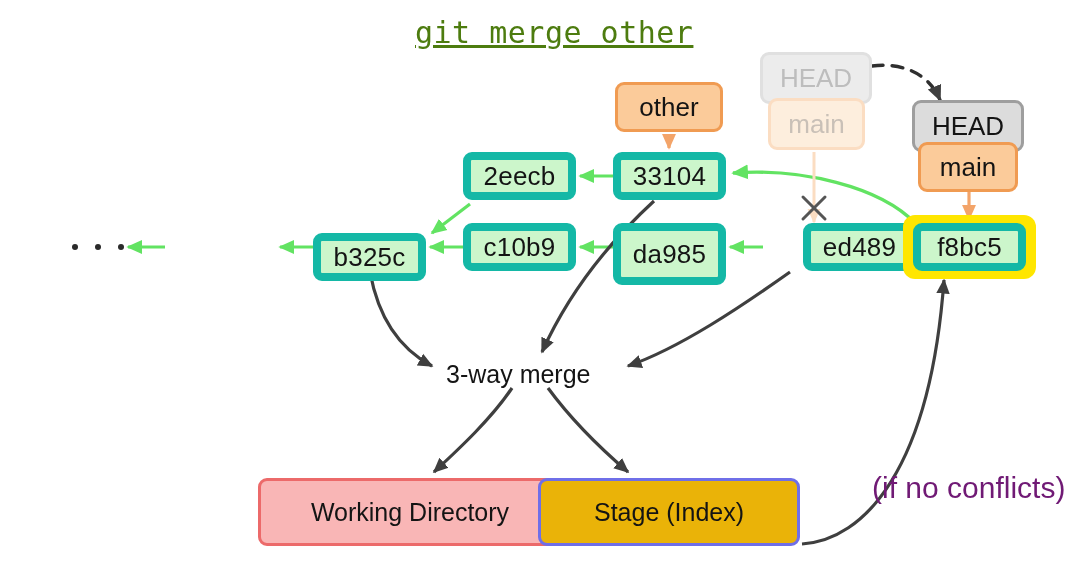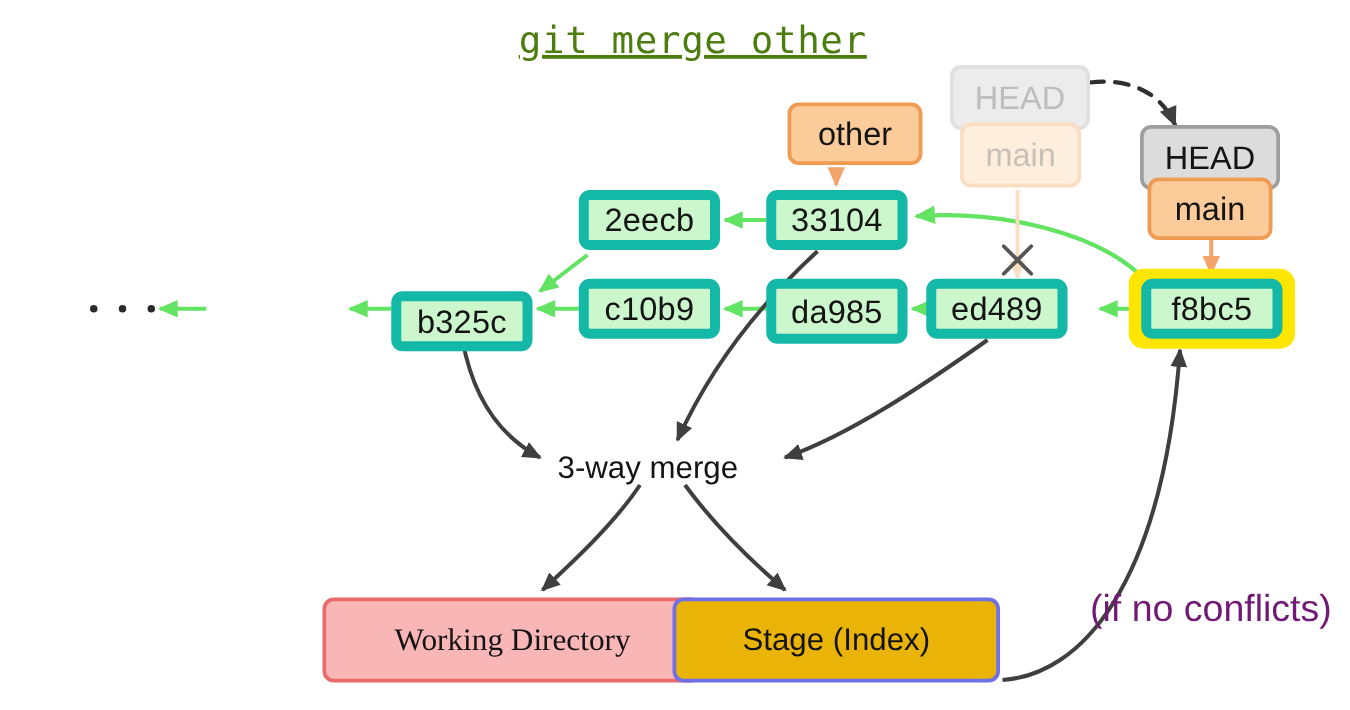--- a/index.html
+++ b/index.html
@@ -54,21 +54,20 @@
     background: #ffe600;
     border-radius: 12px;
     z-index: 5;
   }
   
   .branch {
     background: #fbcb9a;
     border: 3px solid #f09b52;
     color: #141414;
     font-size: 26px;
-    margin-left: 15px;
   }
   .headbox {
     background: #dcdcdc;
     border: 3px solid #9e9e9e;
     color: #141414;
     font-size: 26px;
     z-index: 7;
   }
   .mainbox {
     background: #fbcb9a;
@@ -200,34 +199,34 @@
   <div class="dots" style="left:72px; top:244px;">
     <i></i>
     <i></i>
     <i></i>
   </div>
 
   <div class="highlight-glow" style="left:903px; top:215px; width:133px; height:64px;"></div>
 
   <div class="node commit" style="left:313px; top:233px; width:113px; height:48px;">b325c</div>
   <div class="node commit" style="left:463px; top:223px; width:113px; height:48px;">c10b9</div>
-  <div class="node commit" style="left:613px; top:223px; width:113px; height:52px;">da985</div>
-  <div class="node commit" style="left:741px; top:223px; width:113px; height:48px;">ed489</div>
+  <div class="node commit" style="left:613px; top:223px; width:113px; height:62px;">da985</div>
+  <div class="node commit" style="left:803px; top:223px; width:113px; height:48px;">ed489</div>
   <div class="node commit merged" style="left:913px; top:223px; width:113px; height:48px;">f8bc5</div>
   <div class="node commit" style="left:463px; top:152px; width:113px; height:48px;">2eecb</div>
   <div class="node commit" style="left:613px; top:152px; width:113px; height:48px;">33104</div>
 
   <div class="node branch" style="left:615px; top:82px; width:108px; height:50px;">other</div>
 
   <div class="node ghost-head" style="left:760px; top:52px; width:112px; height:52px;">HEAD</div>
   <div class="node ghost-main" style="left:768px; top:98px; width:97px; height:52px;">main</div>
 
   <div class="node headbox" style="left:912px; top:100px; width:112px; height:52px;">HEAD</div>
   <div class="node mainbox" style="left:918px; top:142px; width:100px; height:50px;">main</div>
 
   <div class="plain-text" id="merge-label" style="left:446px; top:362px;text-align:right;">3-way merge</div>
 
-  <div class="node zone work" style="left:258px; top:478px; width:304px; height:68px;font-family:Liberation Serif, serif;">Working Directory</div>
+  <div class="node zone work" style="left:258px; top:478px; width:304px; height:68px;">Working Directory</div>
   <div class="node zone stage" style="left:538px; top:478px; width:262px; height:68px;">Stage (Index)</div>
 
   <div class="plain-text" id="conflict-note" style="left:872px; top:473px;">(if no conflicts)</div>
 
 </div>
 
 </body></html>

